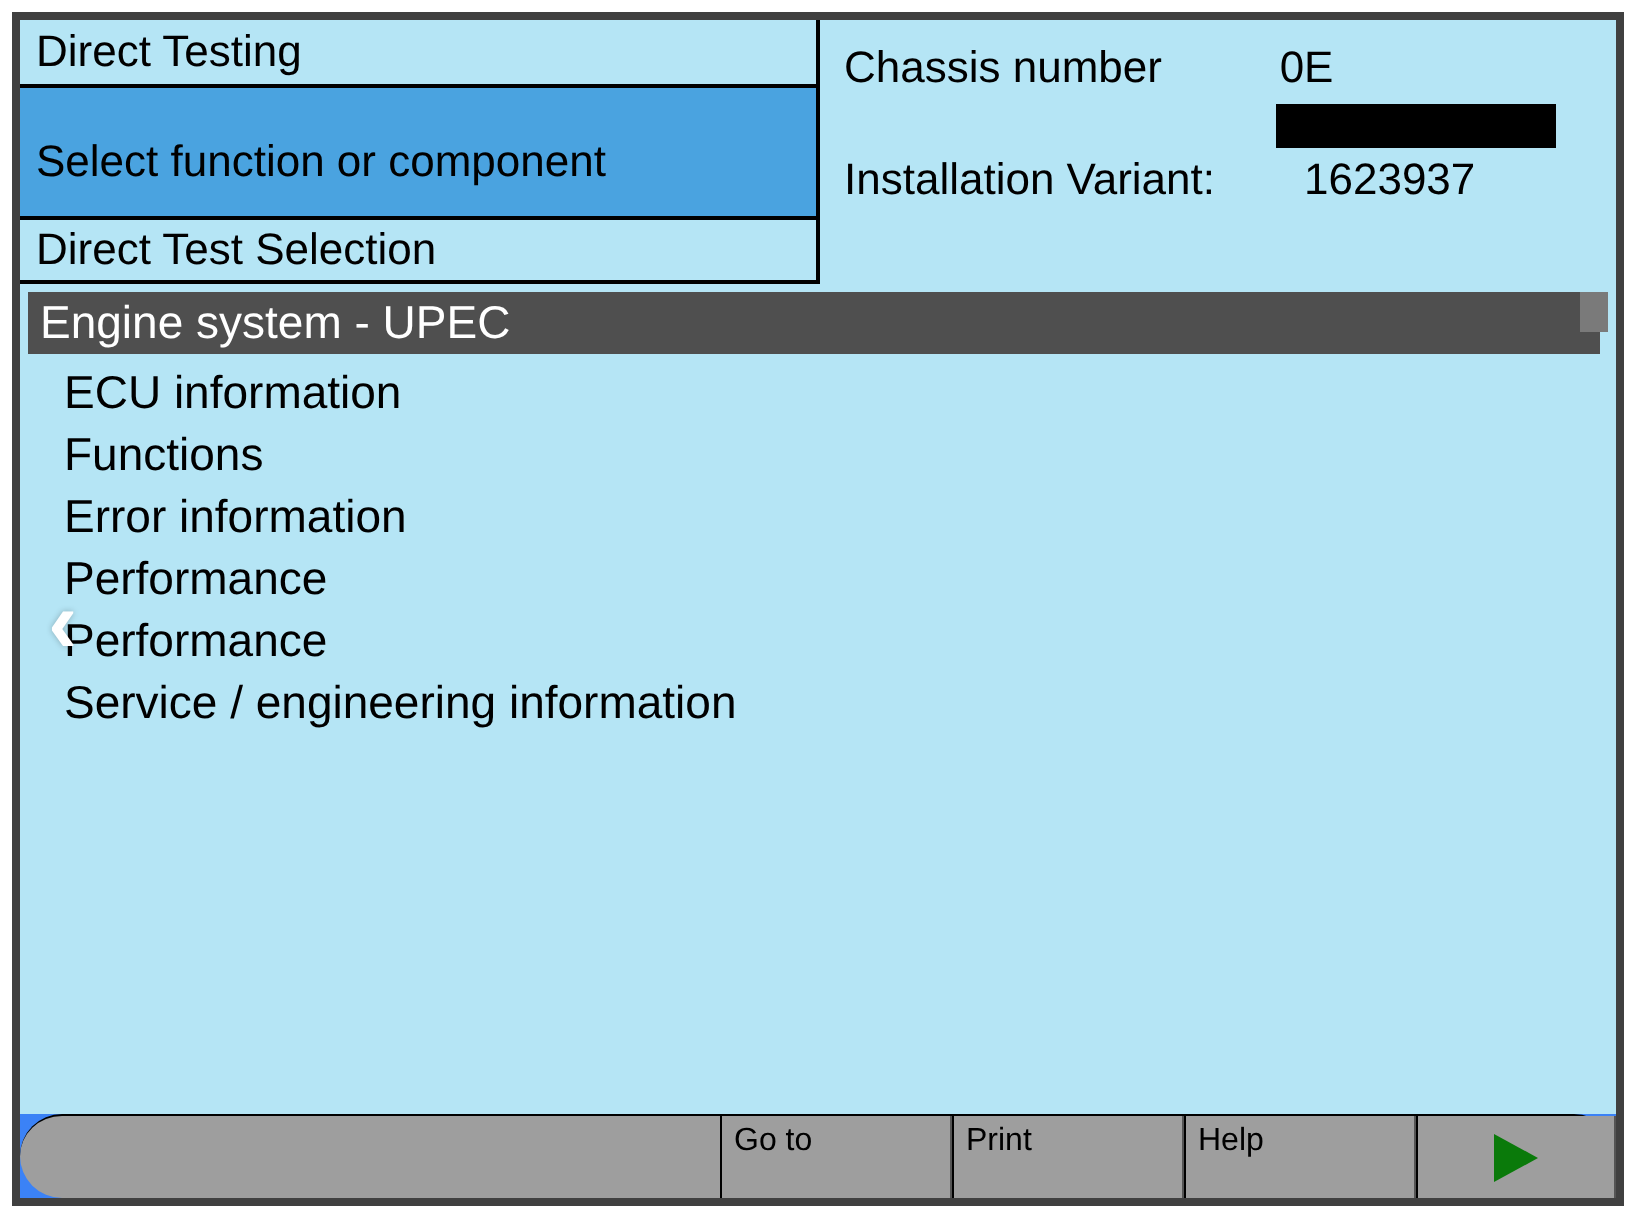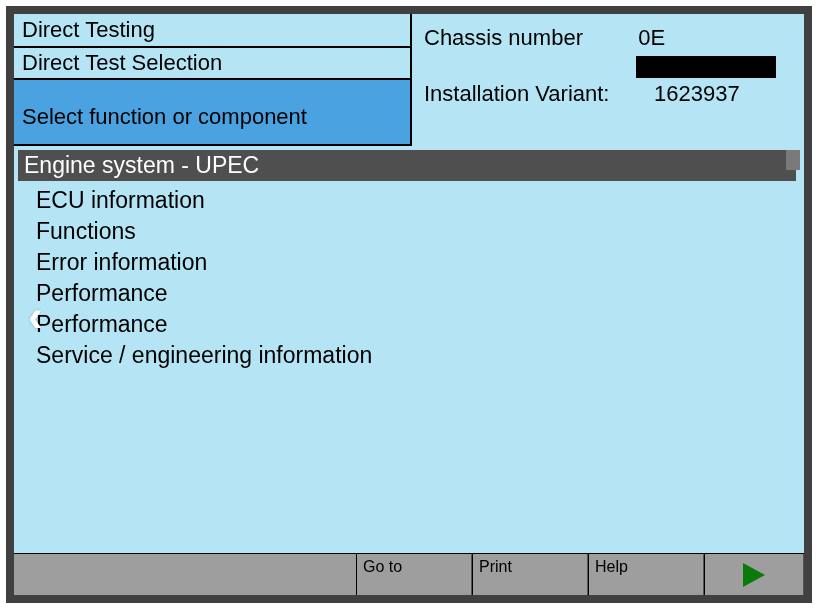--- a/index.html
+++ b/index.html
@@ -10,21 +10,21 @@
       height: 609px;
       overflow: hidden;
       position: relative;
     }
     .app {
       position: absolute;
       left: 6px;
       top: 6px;
       width: 806px;
       height: 597px;
-      border: 8px solid #404040;
+      border: 4px solid #404040;
       background: #3b82f6;
       display: flex;
       flex-direction: column;
     }
     .top {
       display: flex;
       height: 132px;
       background: #b5e5f5;
     }
     .left-head {
@@ -113,20 +113,21 @@
       width: 14px;
       height: 20px;
       background: #7a7a7a;
     }
     .footer {
       height: 42px;
       background: #9e9e9e;
       display: flex;
       align-items: stretch;
       border-top: 1px solid #000;
+      border-radius: 21px;
     }
     .footer-spacer { flex: 1; }
     .fbtn {
       width: 116px;
       border-left: 1px solid #000;
       border-right: 1px solid #555;
       background: #9e9e9e;
       font-size: 16px;
       padding: 4px 6px;
       color: #000;
@@ -144,25 +145,25 @@
   </style>
 </head>
 <body>
 
 <div class="app">
   <div class="top">
     <div class="left-head">
       <div class="tab first">
         <span>Direct Testing</span>
       </div>
+      <div class="tab selected">
+        <span>Select function or component</span>
+      </div>
       <div class="tab">
         <span>Direct Test Selection</span>
-      </div>
-      <div class="tab selected">
-        <span>Select function or component</span>
       </div>
     </div>
     <div class="right-head">
       <div class="info-row">
         <span class="info-label">Chassis number</span>
         <span class="info-value">
           <span>0E</span><span class="redact"></span>
         </span>
       </div>
       <div class="info-row">

